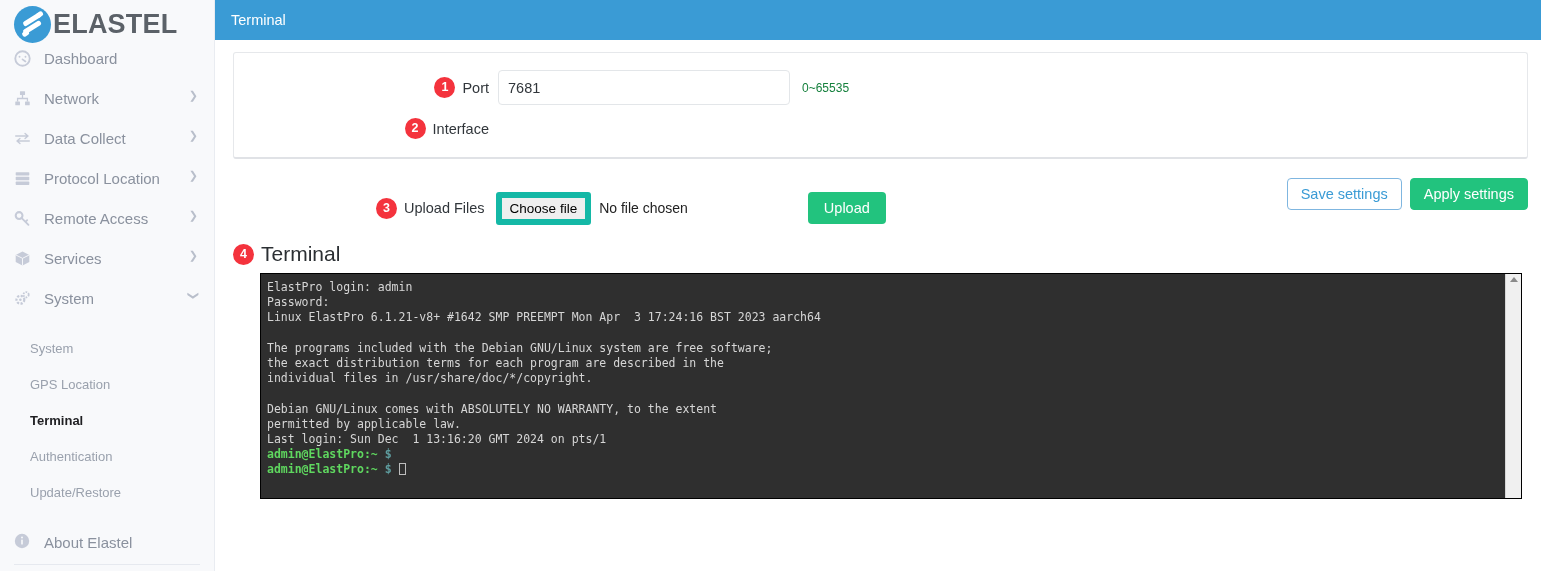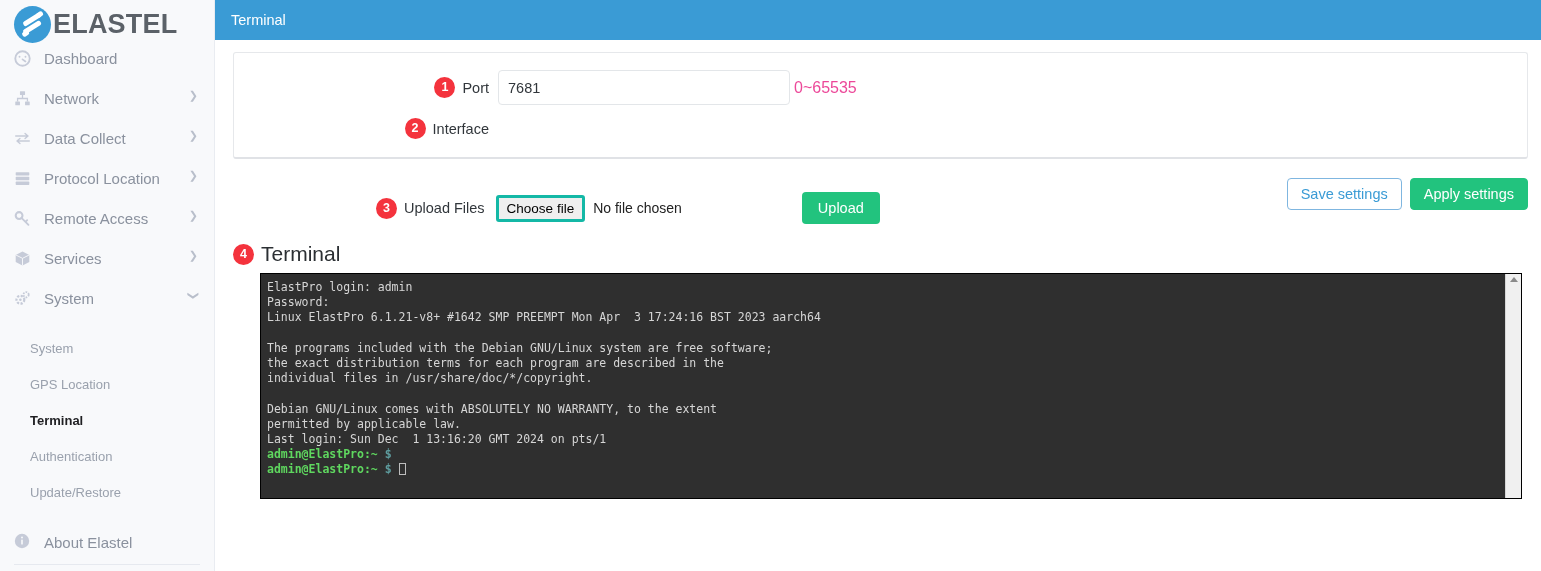--- a/index.html
+++ b/index.html
@@ -127,21 +127,21 @@
     display: flex; align-items: center; justify-content: space-between;
     color: #4b5056;
   }
   .field .selbox .caret {
     width: 0; height: 0;
     border-left: 4.5px solid transparent;
     border-right: 4.5px solid transparent;
     border-top: 5px solid #5a5f66;
     margin-right: 2px;
   }
-  .hint { font-size: 16px; color: #ec4899; margin-left: 4px; }
+  .hint { font-size: 12px; color: #15803d; margin-left: 12px; }
 
   .badge {
     display: inline-flex; align-items: center; justify-content: center;
     width: 21px; height: 21px; border-radius: 50%;
     background: #f4333d; color: #ffffff;
     font-size: 12.5px; font-weight: bold;
     margin-right: 7px; flex: 0 0 21px;
     line-height: 1;
   }
 
@@ -159,21 +159,21 @@
   .btn-green   { background: #22c37e; border: 1px solid #22c37e; color: #ffffff; }
 
   .upload-row {
     display: flex; align-items: center;
     margin-top: -22px;
     padding-left: 143px;
     height: 40px;
   }
   .upload-label { font-size: 14.5px; color: #31363b; margin-right: 11px; }
   .choose-btn {
-    border: 3px solid #14b8a6; background: #efefef;
+    border: 6px solid #14b8a6; background: #efefef;
     border-radius: 3px; font-size: 13.5px; color: #000;
     padding: 3px 8px; cursor: pointer;
     font-family: "Liberation Sans", sans-serif;
   }
   .no-file { font-size: 14px; color: #222; margin-left: 8px; }
   .upload-btn {
     margin-left: 120px; height: 32px; border-radius: 4px;
     background: #22c37e; color: #fff; border: none;
     font-size: 14.5px; padding: 0 16px; cursor: pointer;
     font-family: "Liberation Sans", sans-serif;

